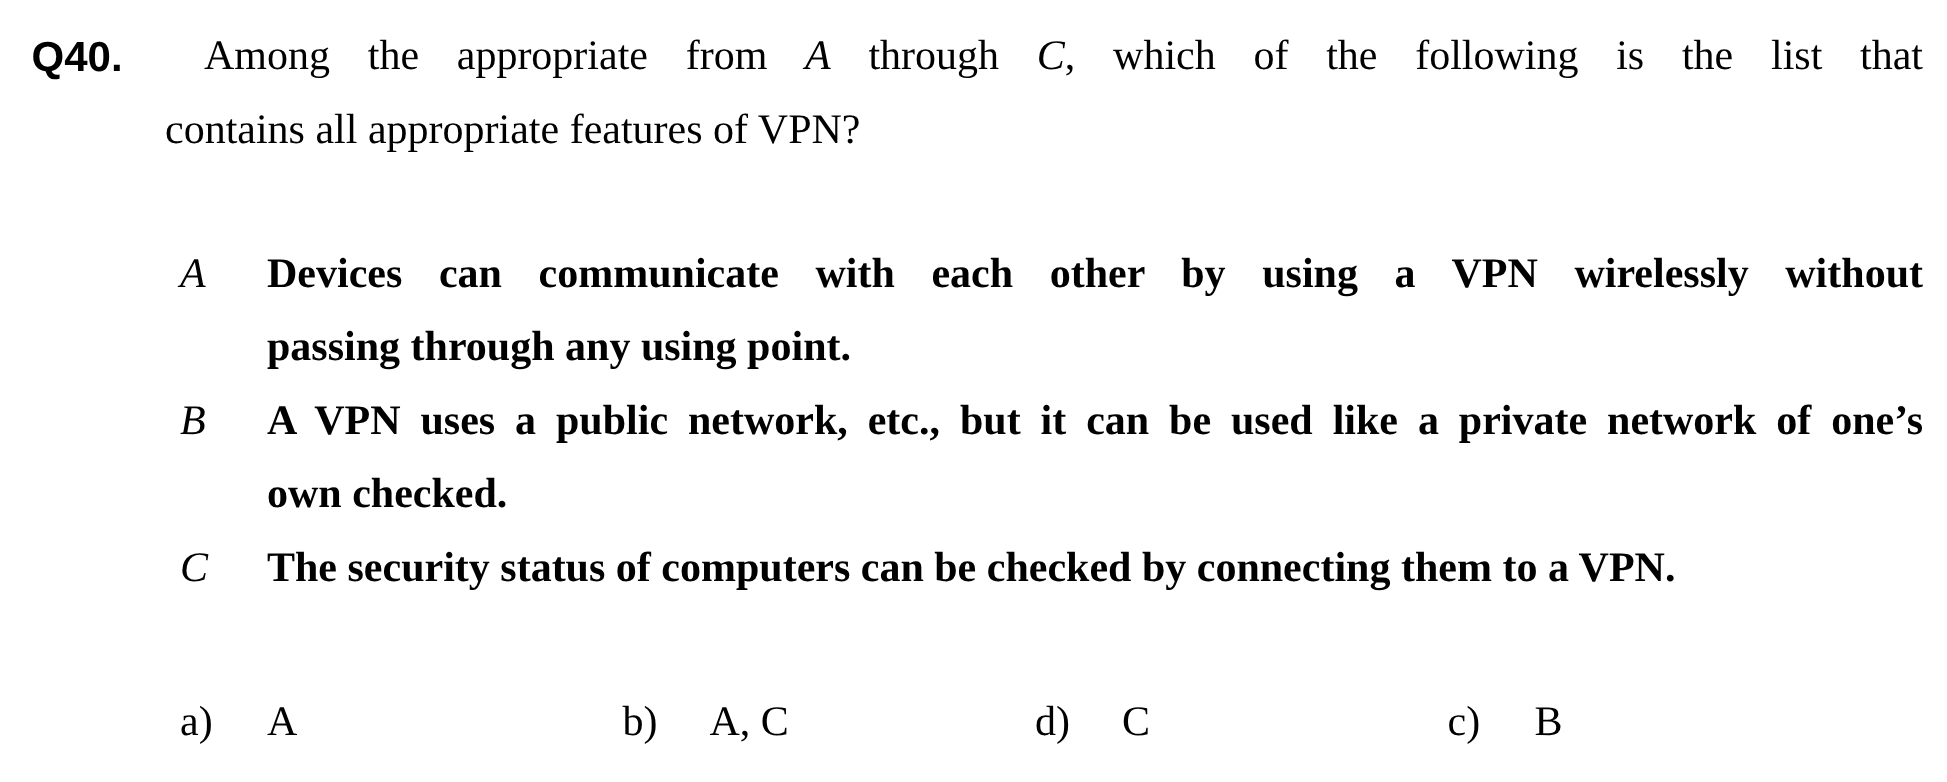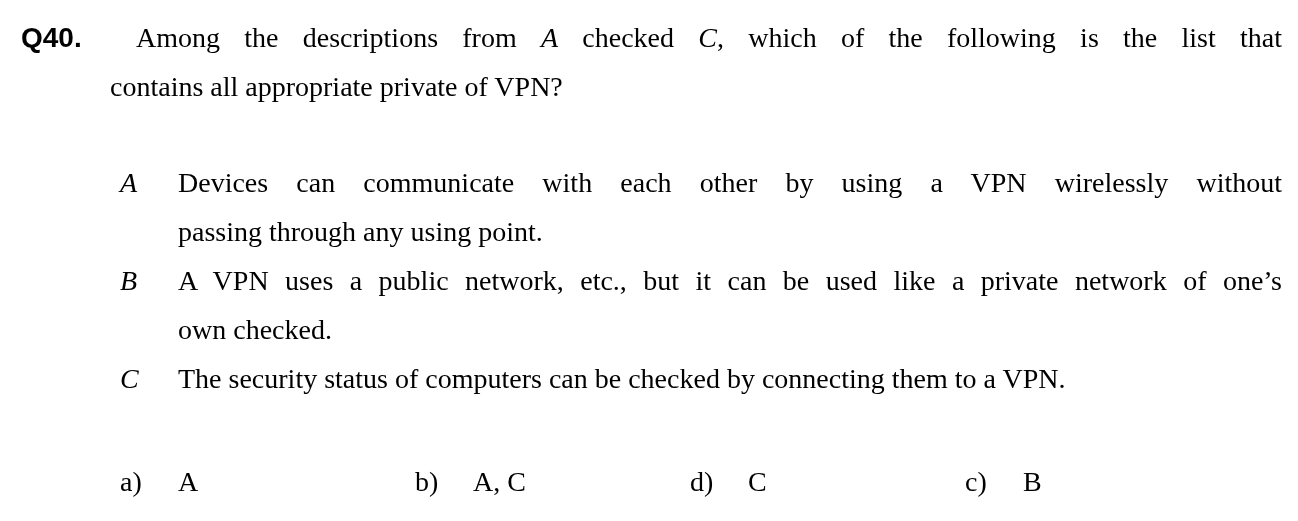--- a/index.html
+++ b/index.html
@@ -42,43 +42,43 @@
   .qtext { flex: 1 1 auto; }
   .qtext .indent { text-indent: 26px; }
 
   .items { margin: 47px 16px 0 120px; }
   .item { display: flex; }
   .item-label {
     width: 58px;
     flex: 0 0 auto;
     line-height: 49px;
   }
-  .item-text { flex: 1 1 auto; }
+  .item-text { flex: 1 1 auto; font-weight: bold; }
 
   .options {
     display: grid;
     grid-template-columns: 295px 275px 275px auto;
     margin: 54px 16px 0 120px;
     line-height: 49px;
   }
   .opt-label {
     display: inline-block;
     width: 58px;
   }
 </style>
 </head>
 <body>
 
 <div class="page">
 
   <div class="question-header">
     <div class="qnum">Q40.</div>
     <div class="qtext">
-      <div class="line justify-line indent"><span>Among the descriptions from </span><span class="it">A</span><span> checked </span><span class="it">C</span><span>, which of the following is the list that</span></div>
-      <div class="line">contains all appropriate private of VPN?</div>
+      <div class="line justify-line indent"><span>Among the appropriate from </span><span class="it">A</span><span> through </span><span class="it">C</span><span>, which of the following is the list that</span></div>
+      <div class="line">contains all appropriate features of VPN?</div>
     </div>
   </div>
 
   <div class="items">
 
     <div class="item">
       <div class="item-label it">A</div>
       <div class="item-text">
         <div class="line justify-line">Devices can communicate with each other by using a VPN wirelessly without</div>
         <div class="line">passing through any using point.</div>

